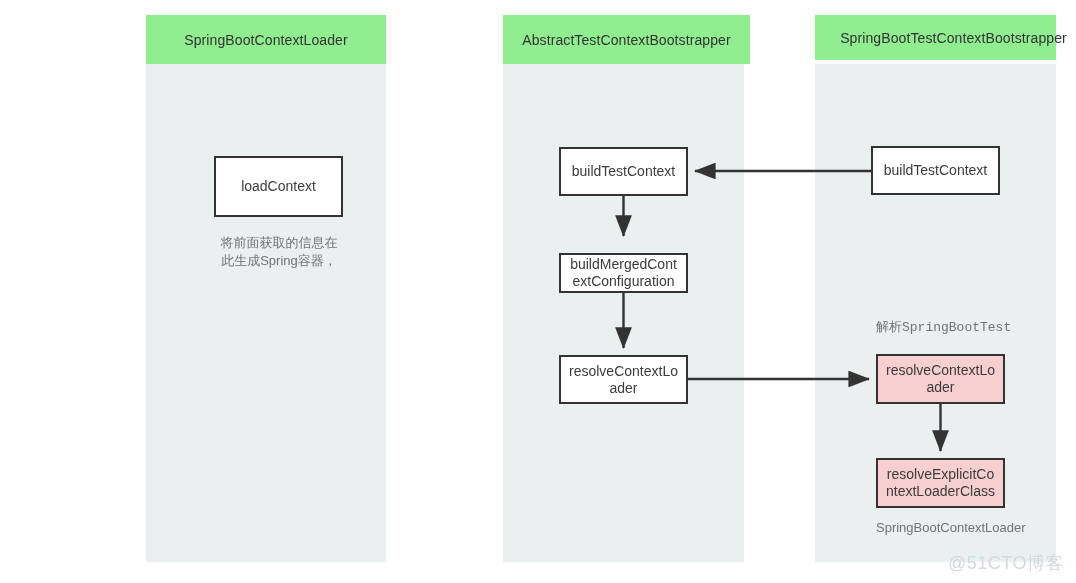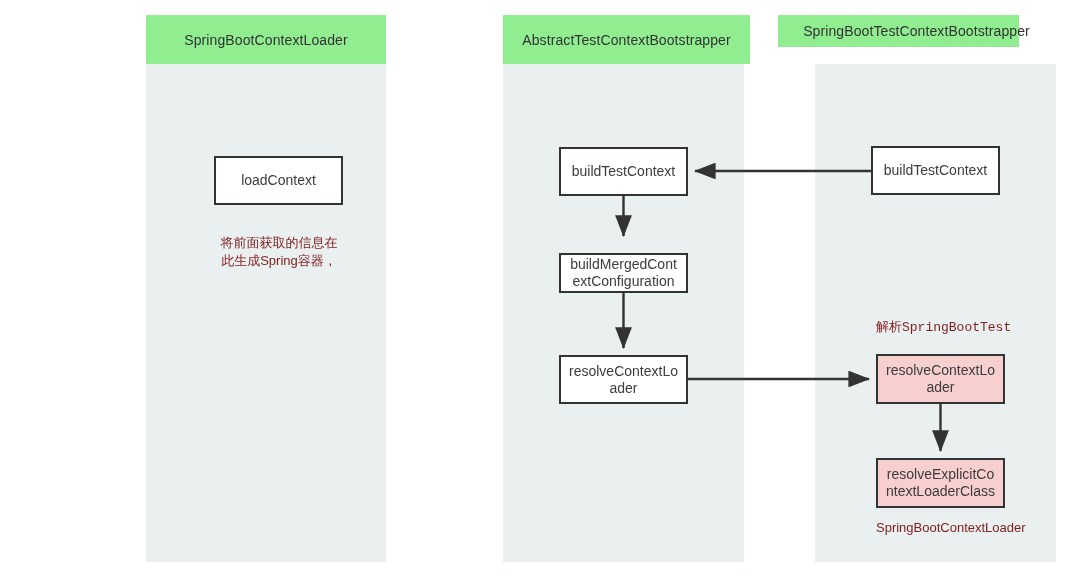--- a/index.html
+++ b/index.html
@@ -56,21 +56,21 @@
     background: #f7cfcf;
   }
   .node .node-label {
     display: block;
     width: 100%;
     word-break: break-all;
   }
   
   .note {
     position: absolute;
-    color: #7f1d1d;
+    color: #737373;
     font-size: 13px;
     line-height: 18px;
     text-align: center;
     white-space: pre-line;
   }
   .note.single {
     white-space: nowrap;
   }
   
   .watermark {
@@ -93,21 +93,21 @@
 </head>
 <body>
 
 <div class="canvas">
 
   <div class="lane" style="left:146px; top:64px; width:240px; height:498px;"></div>
   <div class="lane-header" style="left:146px; top:15px; width:240px; height:49px;">
     <span>SpringBootContextLoader</span>
   </div>
 
-  <div class="node" style="left:214px; top:156px; width:129px; height:49px;">
+  <div class="node" style="left:214px; top:156px; width:129px; height:61px;">
     <span class="node-label">loadContext</span>
   </div>
 
   <div class="note" style="left:196px; top:234px; width:166px;"><span>将前面获取的信息在
 此生成Spring容器，</span></div>
 
   <div class="lane" style="left:503px; top:64px; width:241px; height:498px;"></div>
   <div class="lane-header" style="left:503px; top:15px; width:247px; height:49px;">
     <span>AbstractTestContextBootstrapper</span>
   </div>
@@ -118,21 +118,21 @@
 
   <div class="node" style="left:559px; top:253px; width:129px; height:40px;">
     <span class="node-label">buildMergedContextConfiguration</span>
   </div>
 
   <div class="node" style="left:559px; top:355px; width:129px; height:49px;">
     <span class="node-label">resolveContextLoader</span>
   </div>
 
   <div class="lane" style="left:815px; top:64px; width:241px; height:498px;"></div>
-  <div class="lane-header" style="left:778px; top:15px; width:241px; height:32px;padding-left:36px;">
+  <div class="lane-header" style="left:815px; top:15px; width:241px; height:45px;padding-left:36px;">
     <span>SpringBootTestContextBootstrapper</span>
   </div>
 
   <div class="node" style="left:871px; top:146px; width:129px; height:49px;">
     <span class="node-label">buildTestContext</span>
   </div>
 
   <div class="note single" style="left:876px; top:319px; width:129px;font-family:Liberation Mono, monospace;"><span>解析SpringBootTest</span></div>
 
   <div class="node pink" style="left:876px; top:354px; width:129px; height:50px;">
@@ -166,13 +166,14 @@
 
     <g>
       <path d="M688,379 L869,379" stroke="#333333" stroke-width="2.4" fill="none" marker-end="url(#arrowhead)"></path>
     </g>
 
     <g>
       <path d="M940.5,404 L940.5,451" stroke="#333333" stroke-width="2.4" fill="none" marker-end="url(#arrowhead)"></path>
     </g>
   </svg>
 
+  <div class="watermark">@51CTO博客</div>
 </div>
 
 </body></html>

